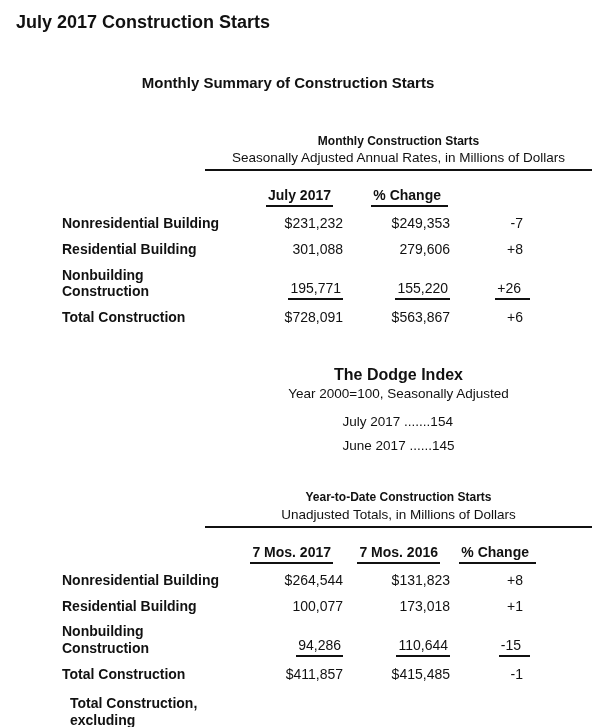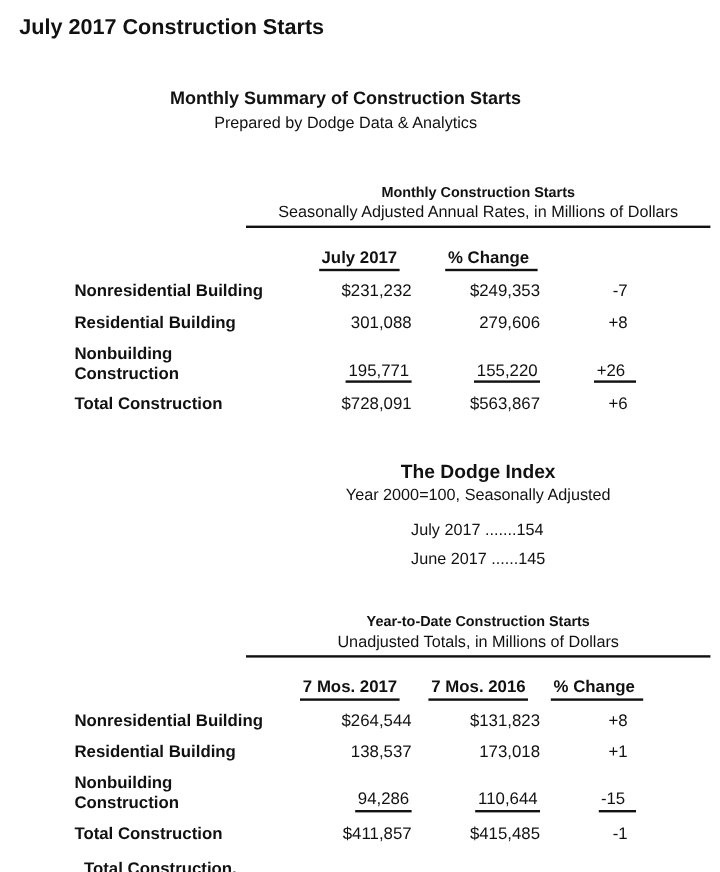--- a/index.html
+++ b/index.html
@@ -66,21 +66,20 @@
   .extra-row{margin-top:12px;}
   .extra-row .lbl{padding-left:70px;font-weight:bold;}
 </style>
 </head>
 <body>
 
 <h1 class="doc-title">July 2017 Construction Starts</h1>
 
 <div class="summary-head">
   <div class="summary-title">Monthly Summary of Construction Starts</div>
-  <div class="summary-sub">Prepared by Dodge Data &amp; Analytics</div>
 </div>
 
 <section>
   <div class="sec-head m-head">
     <div class="sec-title">Monthly Construction Starts</div>
     <div class="sec-sub">Seasonally Adjusted Annual Rates, in Millions of Dollars</div>
   </div>
 
   <div class="grid hdr-row">
     <div class="lbl"></div>
@@ -137,21 +136,21 @@
   </div>
 
   <div class="grid row first-row">
     <div class="lbl">Nonresidential Building</div>
     <div class="n1">$264,544</div>
     <div class="n2">$131,823</div>
     <div class="n3">+8</div>
   </div>
   <div class="grid row">
     <div class="lbl">Residential Building</div>
-    <div class="n1">138,537</div>
+    <div class="n1">100,077</div>
     <div class="n2">173,018</div>
     <div class="n3">+1</div>
   </div>
   <div class="grid row">
     <div class="lbl">Nonbuilding Construction</div>
     <div class="n1"><span class="uv">94,286</span></div>
     <div class="n2"><span class="uv">110,644</span></div>
     <div class="n3"><span class="uv-wide">-15</span></div>
   </div>
   <div class="grid row">

